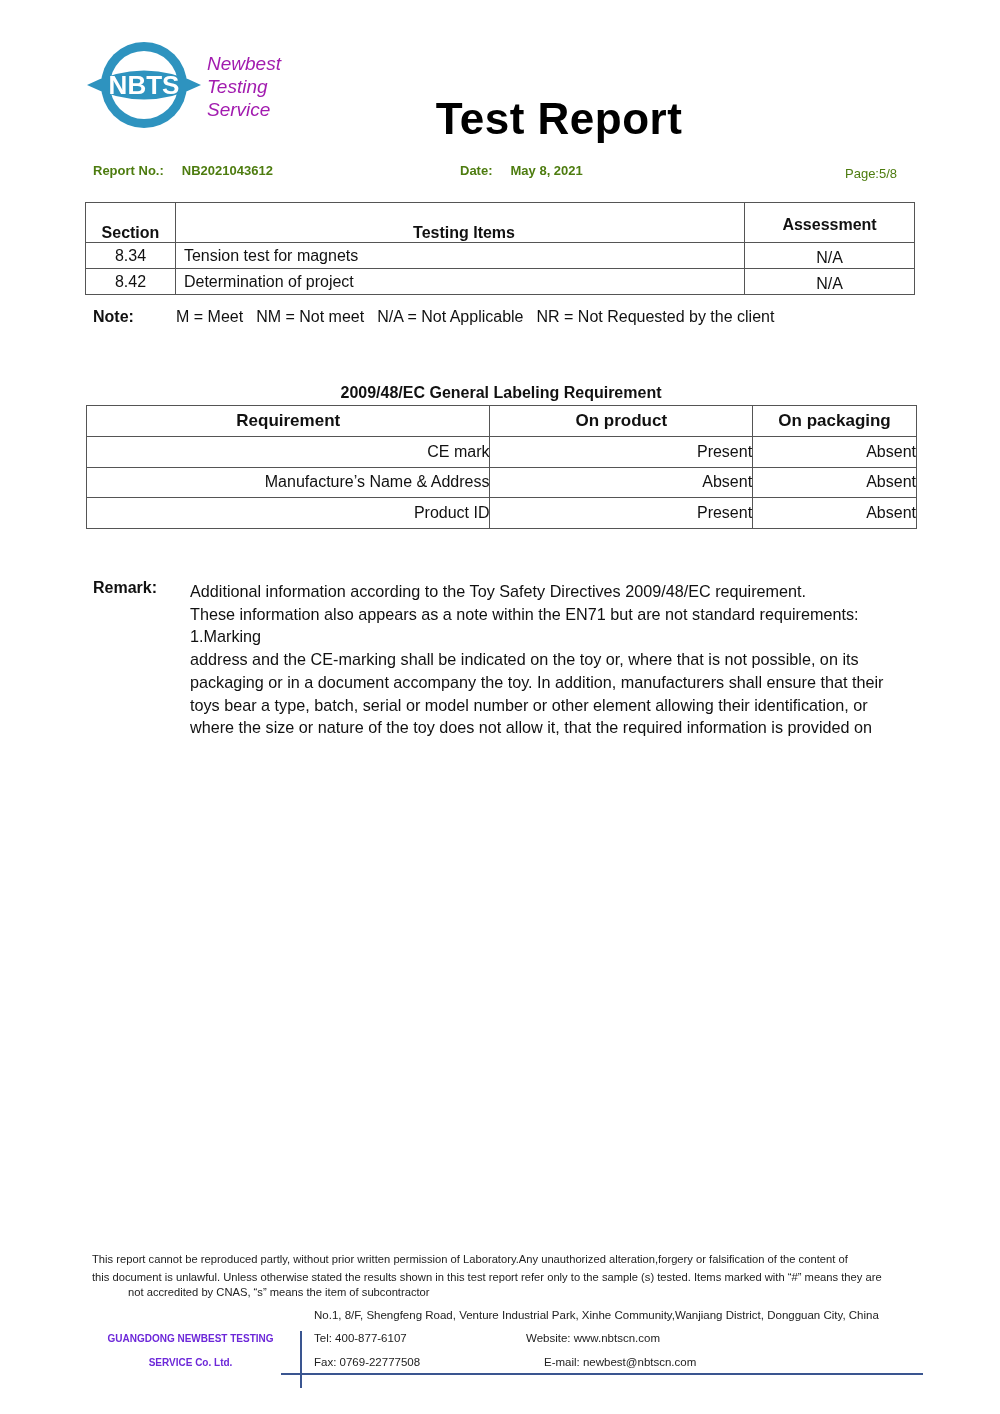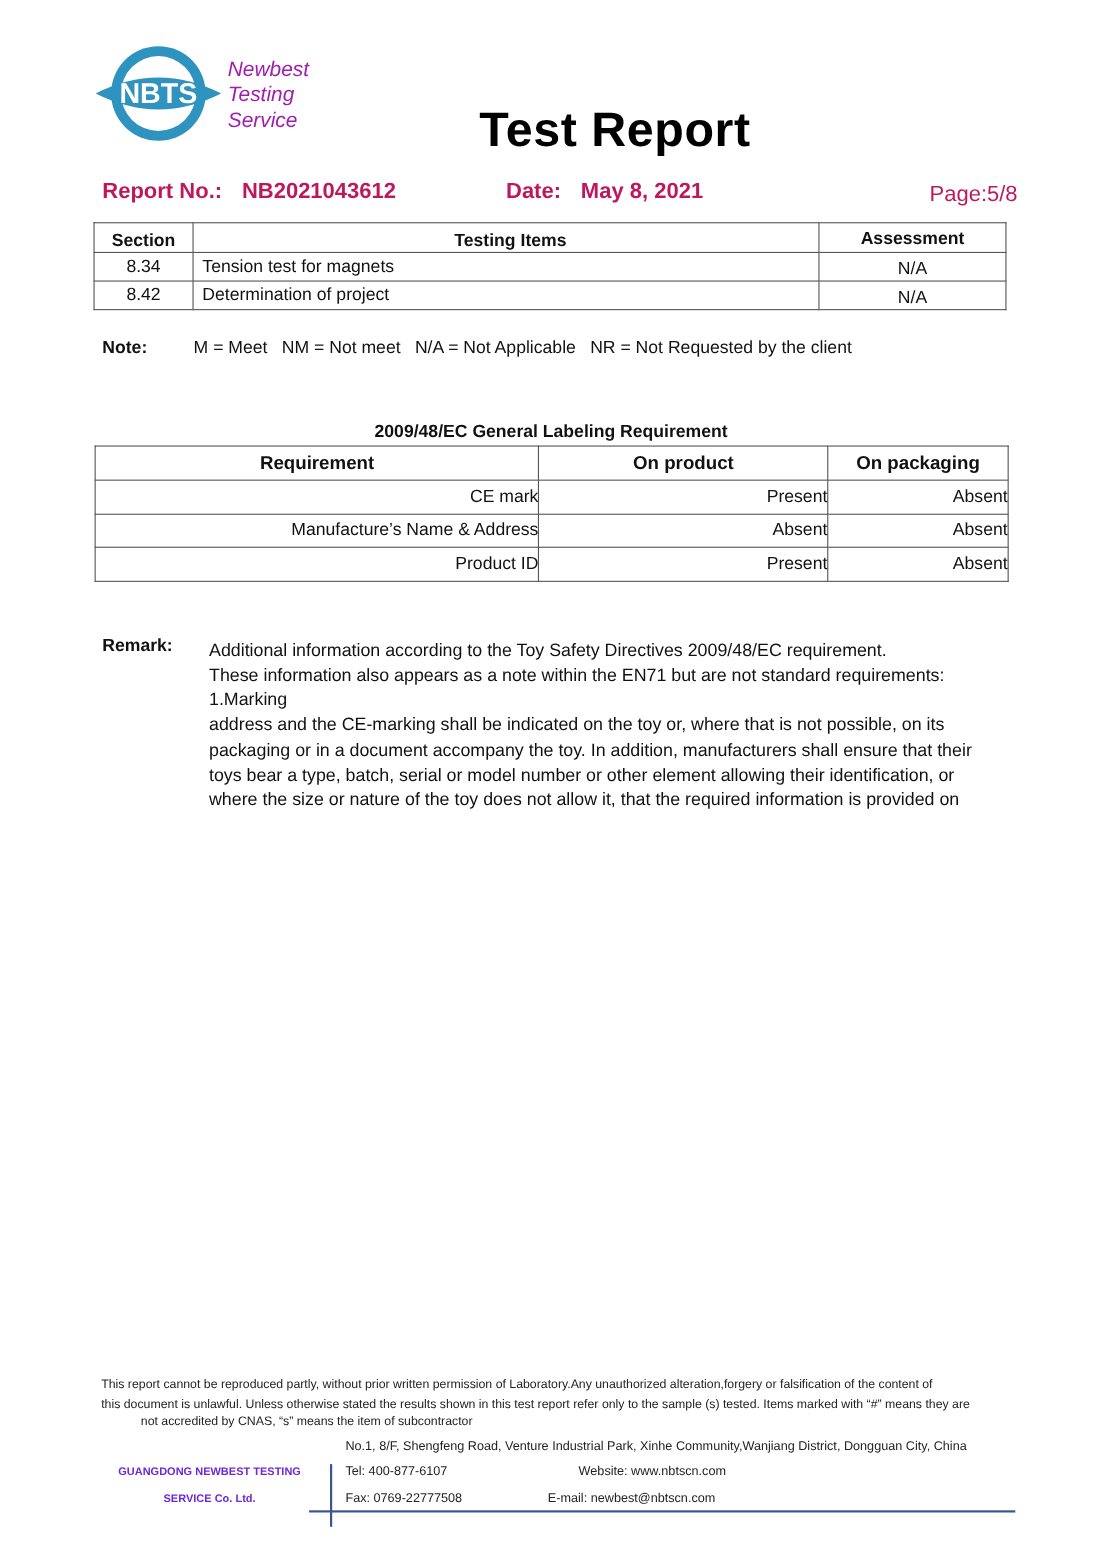--- a/index.html
+++ b/index.html
@@ -4,33 +4,33 @@
   <style>
     * { box-sizing: border-box; margin: 0; padding: 0; }
     html, body { width: 1000px; height: 1414px; background: #ffffff; }
     body { position: relative; font-family: "Liberation Sans", sans-serif; color: #111; overflow: hidden; }
 
     .logo { position: absolute; left: 85px; top: 40px; width: 118px; height: 90px; }
     .logo-text { position: absolute; left: 207px; top: 52px; font-style: italic; color: #a21caf; font-size: 19px; line-height: 23px; }
 
     .title { position: absolute; left: 0; width: 1118px; top: 94px; text-align: center; font-size: 44px; font-weight: bold; color: #000; letter-spacing: 0.5px; }
 
-    .meta { position: absolute; top: 163px; font-size: 20px; color: #be185d; }
+    .meta { position: absolute; top: 163px; font-size: 13px; color: #4d7c0f; }
     .meta b { font-weight: bold; }
     .meta-report { left: 93px; }
     .meta-report .val { margin-left: 18px; font-weight: bold; }
     .meta-date { left: 460px; }
     .meta-date .val { margin-left: 18px; font-weight: bold; }
     .meta-page { left: 845px; top: 166px; }
 
     table { border-collapse: collapse; position: absolute; }
     td, th { border: 1.5px solid #555; font-size: 16px; color: #111; }
 
     .t1 { left: 85px; top: 202px; width: 830px; }
-    .t1 th { font-weight: bold; height: 25px; padding-top: 8px; }
+    .t1 th { font-weight: bold; height: 25px; padding-top: 21px; }
     .t1 td { height: 26px; }
     .t1 .c-sec { width: 90px; text-align: center; }
     .t1 .c-item { width: 570px; text-align: left; padding-left: 8px; }
     .t1 .c-assess { width: 170px; text-align: center; padding-top: 4px; }
     .t1 th.c-item { text-align: center; }
 
     .note { position: absolute; top: 308px; left: 93px; font-size: 16px; }
     .note .label { font-weight: bold; display: inline-block; width: 83px; }
     .note .item { margin-right: 13px; }
 
@@ -50,21 +50,21 @@
     .disclaimer .l3 { line-height: 12px; padding-left: 36px; }
 
     .company { position: absolute; left: 92px; top: 1327px; width: 197px; text-align: center; color: #6d28d9; font-weight: bold; font-size: 10px; line-height: 24px; }
     .vline { position: absolute; left: 300px; top: 1331px; width: 1.5px; height: 57px; background: #3a5590; }
     .hline { position: absolute; left: 281px; top: 1373px; width: 642px; height: 1.5px; background: #3a5590; }
     .contact { position: absolute; font-size: 11.5px; color: #222; }
     .addr { left: 314px; top: 1309px; }
     .tel { left: 314px; top: 1332px; }
     .fax { left: 314px; top: 1356px; }
     .web { left: 526px; top: 1332px; }
-    .mail { left: 498px; top: 1356px; }
+    .mail { left: 544px; top: 1356px; }
   </style>
 </head>
 <body>
 
 <div class="logo">
   <svg width="118" height="90" viewBox="0 0 118 90">
     <ellipse cx="59" cy="45" rx="43" ry="43" fill="#2e93bf"></ellipse>
     <ellipse cx="59" cy="45" rx="34" ry="34" fill="#ffffff"></ellipse>
     <path d="M2 45 Q59 16 116 45 Q59 74 2 45 Z" fill="#2e93bf"></path>
     <text x="59" y="54" text-anchor="middle" font-family="Liberation Sans, sans-serif" font-weight="bold" font-size="26" fill="#ffffff">NBTS</text>

